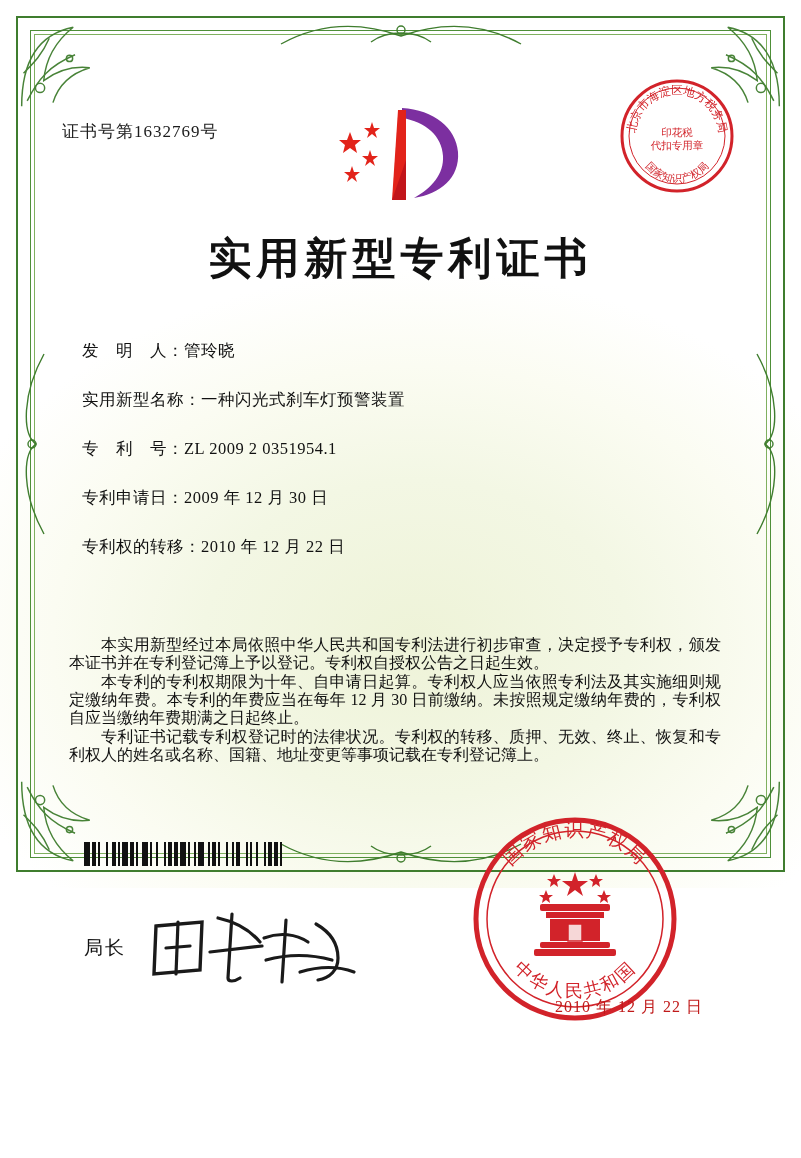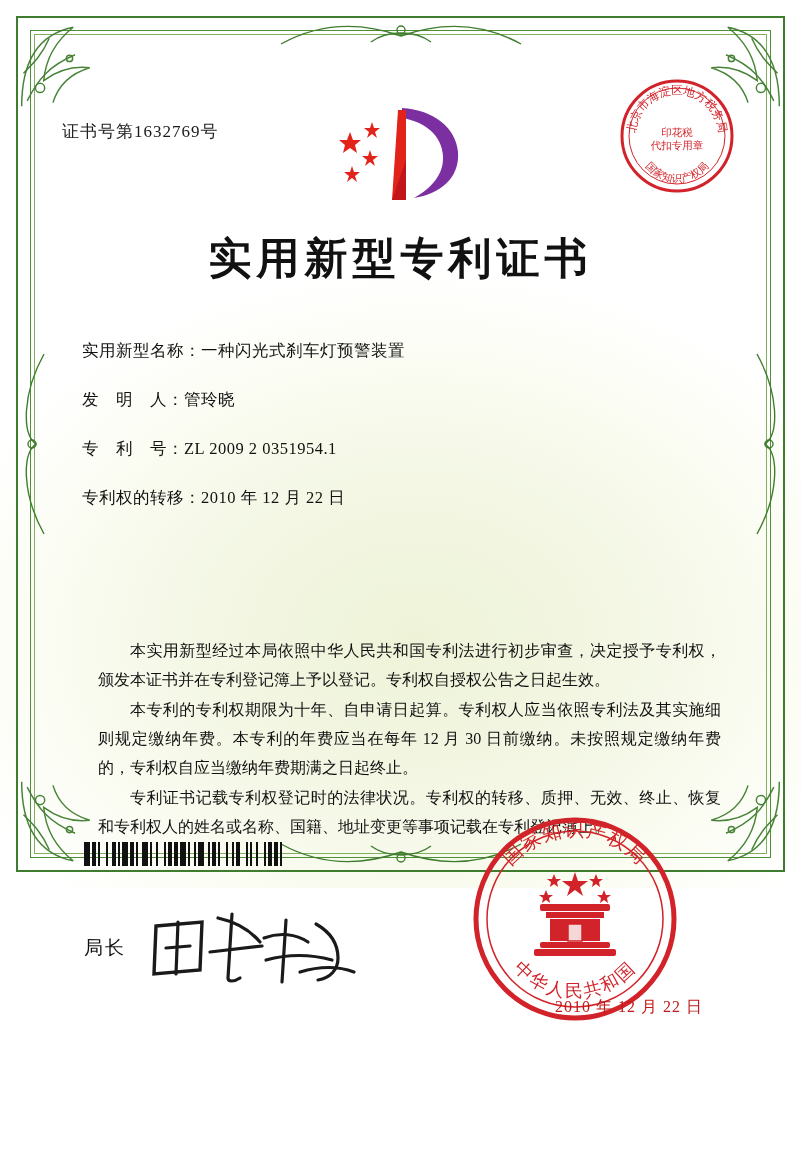--- a/index.html
+++ b/index.html
@@ -139,24 +139,24 @@
     color: #111;
     margin-bottom: 27px;
     white-space: nowrap;
   }
   .field .label { letter-spacing: 0.5px; }
   .field .value { letter-spacing: 0.5px; }
 
   .paragraphs {
     position: absolute;
     top: 584px;
-    left: 40px;
+    left: 11px;
     right: 22px;
     font-size: 16px;
-    line-height: 29px;
+    line-height: 18px;
     color: #111;
     text-align: justify;
   }
   .paragraphs p {
     margin: 0 0 1px 0;
     text-indent: 2em;
   }
 
   
   .barcode {
@@ -327,27 +327,30 @@
         <text font-size="10.5" fill="#d2232a" font-family="'DejaVu Serif',serif">
           <textPath href="#arcBot" startOffset="50%" text-anchor="middle">国家知识产权局</textPath>
         </text>
       </svg>
     </div>
 
     <div class="title">实用新型专利证书</div>
 
     <div class="fields">
       <div class="field">
+        <span class="label">发　明　人：</span><span class="value">管玲晓</span>
+      </div>
+      <div class="field">
         <span class="label">实用新型名称：</span><span class="value">一种闪光式刹车灯预警装置</span>
-      </div>
-      <div class="field">
-        <span class="label">发　明　人：</span><span class="value">管玲晓</span>
       </div>
       <div class="field">
         <span class="label">专　利　号：</span><span class="value">ZL 2009 2 0351954.1</span>
+      </div>
+      <div class="field">
+        <span class="label">专利申请日：</span><span class="value">2009 年 12 月 30 日</span>
       </div>
       <div class="field">
         <span class="label">专利权的转移：</span><span class="value">2010 年 12 月 22 日</span>
       </div>
     </div>
 
     <div class="paragraphs">
       <p>本实用新型经过本局依照中华人民共和国专利法进行初步审查，决定授予专利权，颁发本证书并在专利登记簿上予以登记。专利权自授权公告之日起生效。</p>
       <p>本专利的专利权期限为十年、自申请日起算。专利权人应当依照专利法及其实施细则规定缴纳年费。本专利的年费应当在每年 12 月 30 日前缴纳。未按照规定缴纳年费的，专利权自应当缴纳年费期满之日起终止。</p>
       <p>专利证书记载专利权登记时的法律状况。专利权的转移、质押、无效、终止、恢复和专利权人的姓名或名称、国籍、地址变更等事项记载在专利登记簿上。</p>

